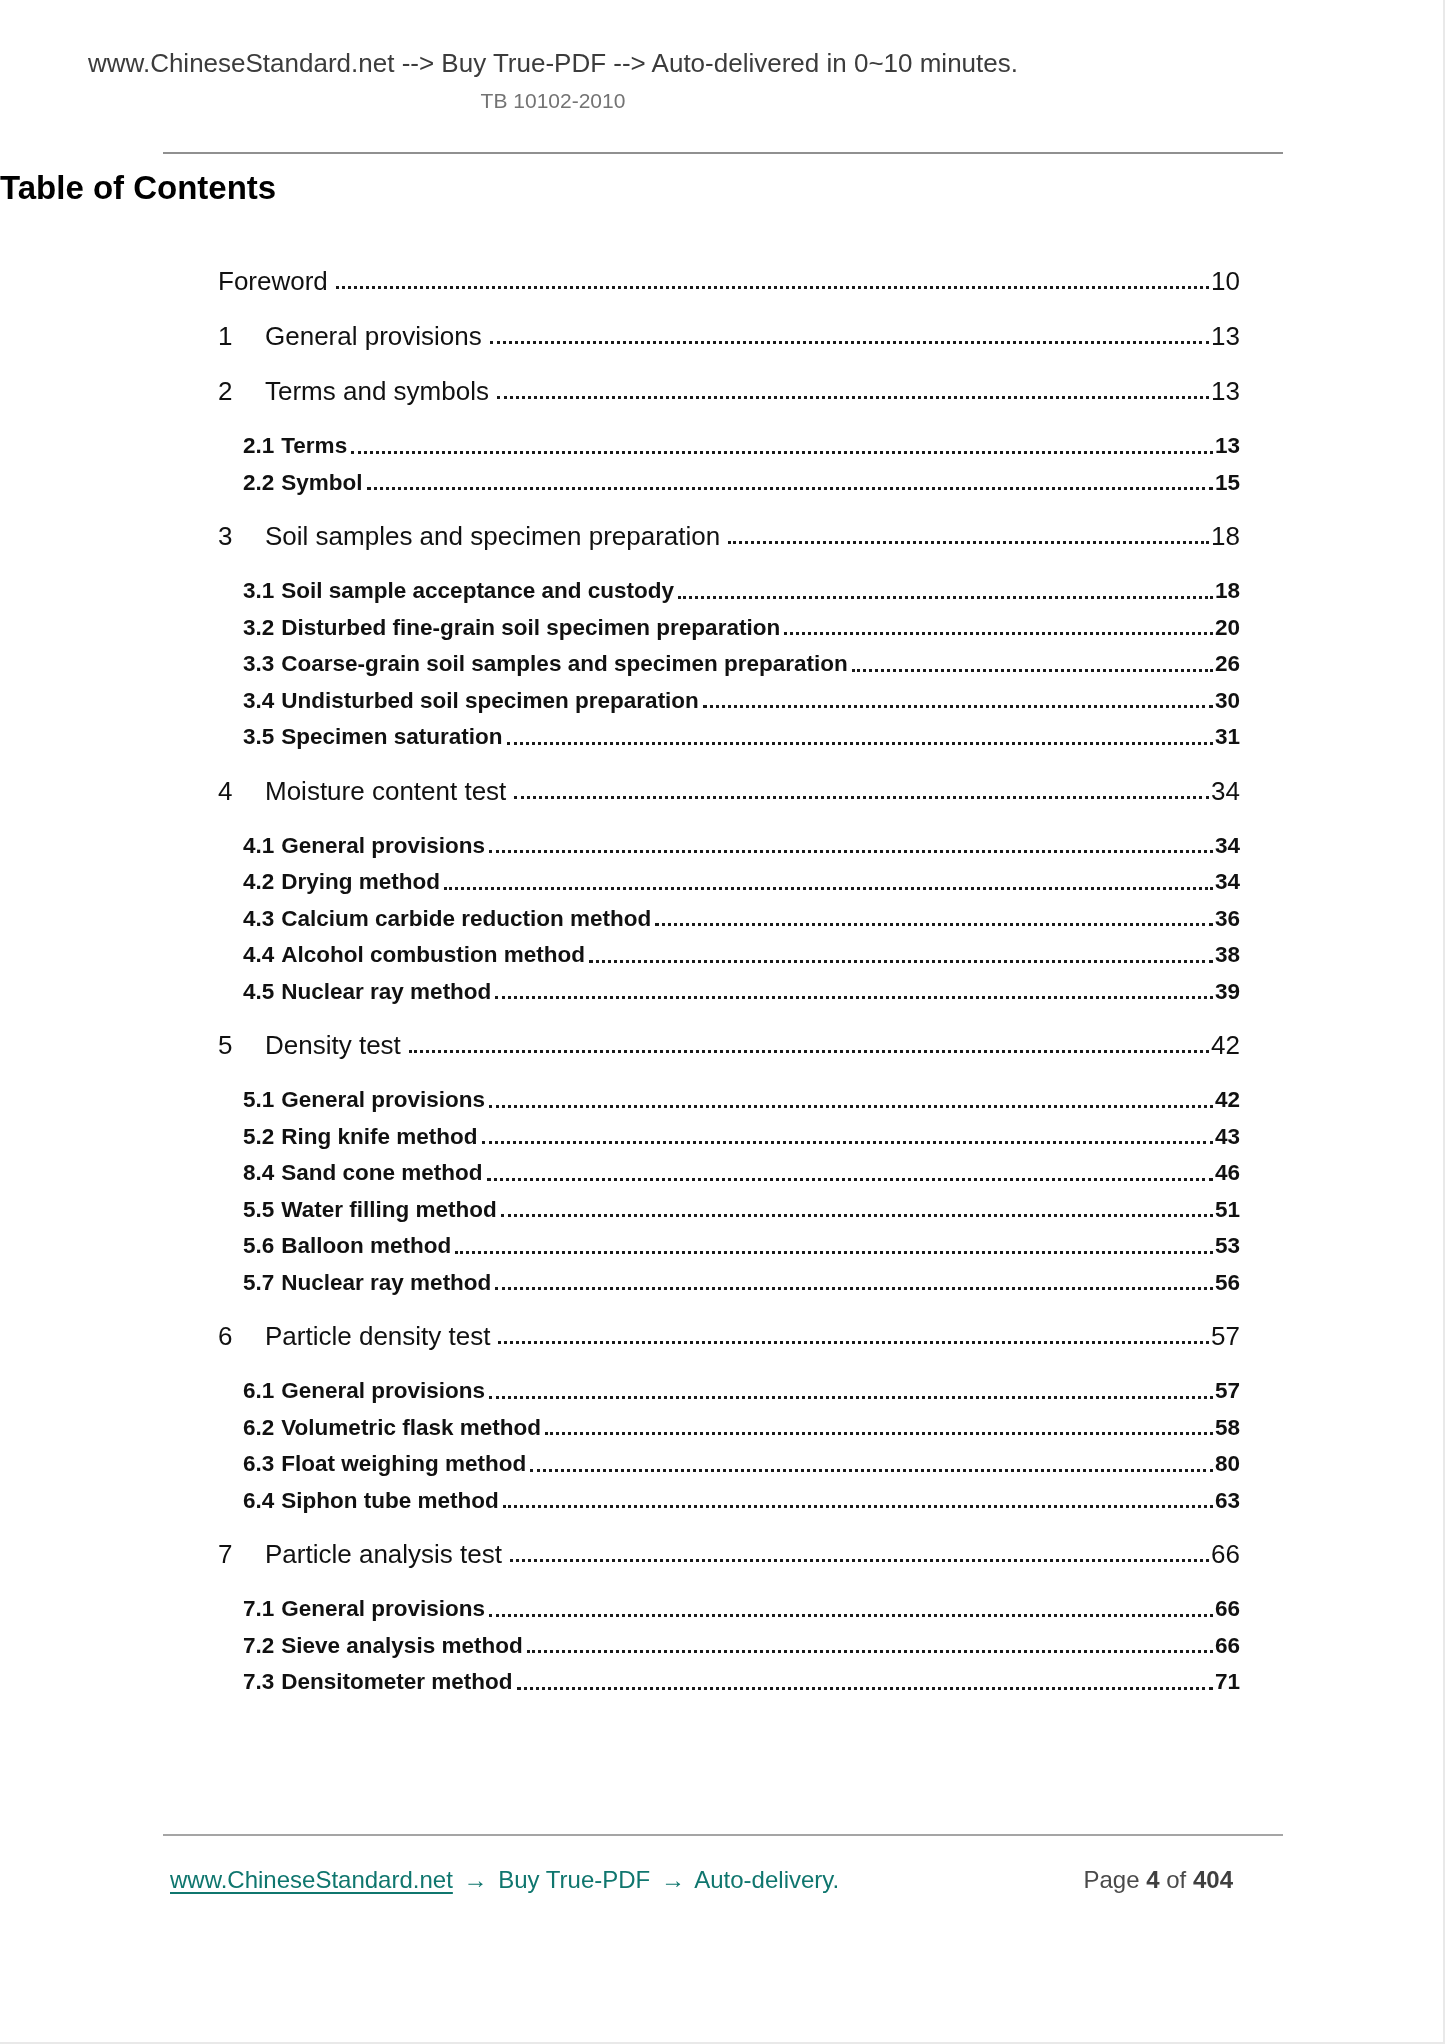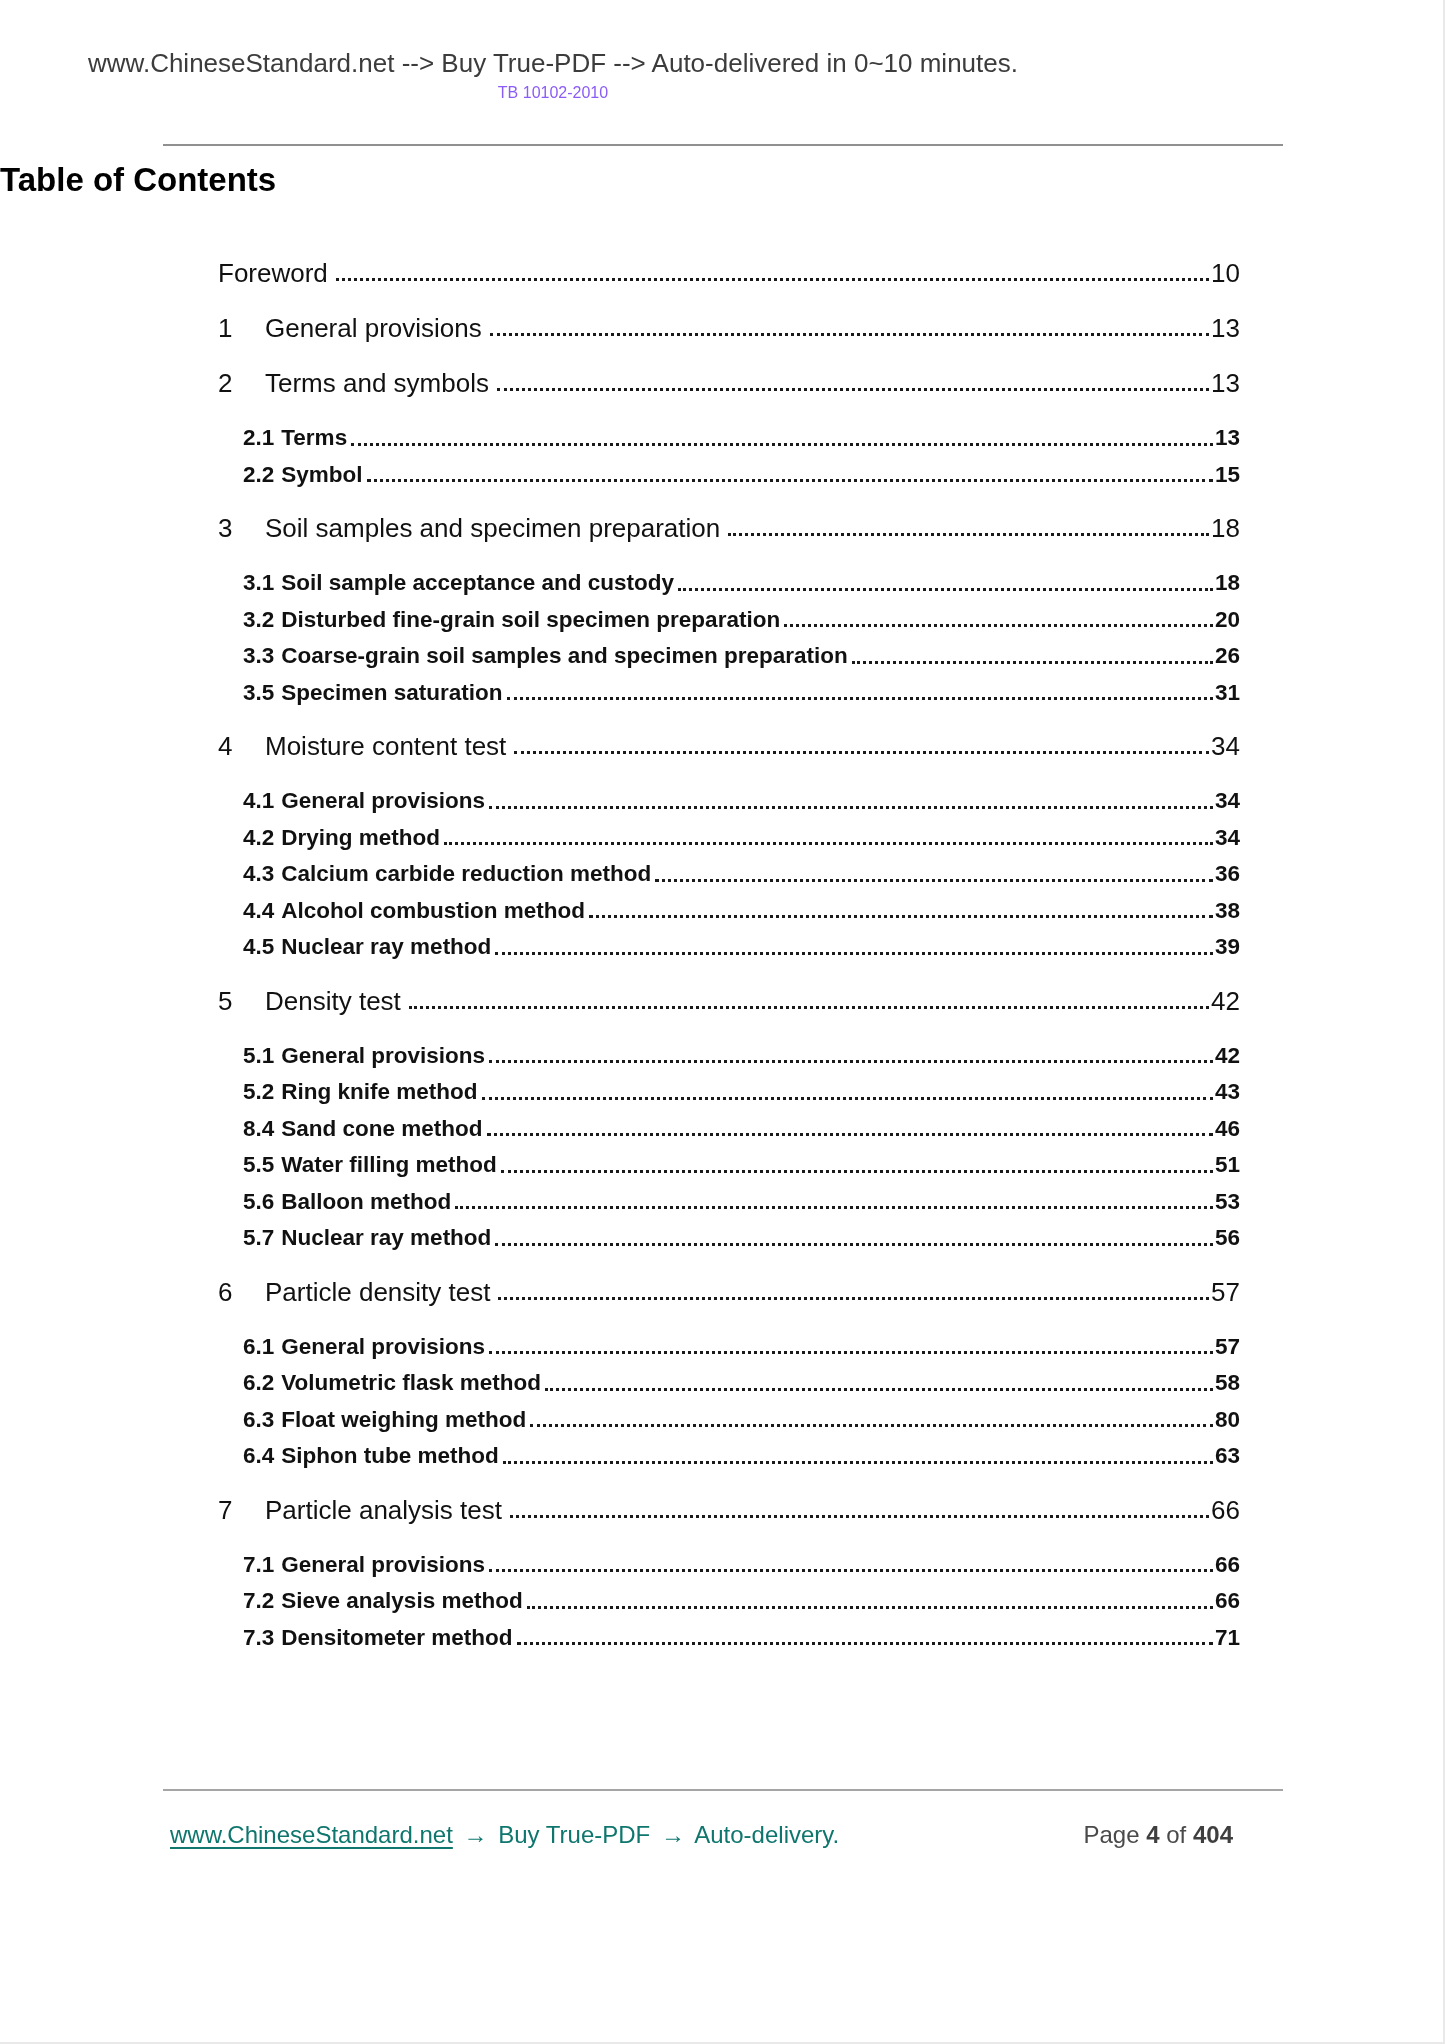--- a/index.html
+++ b/index.html
@@ -12,21 +12,21 @@
     overflow: hidden;
     border-right: 2px solid #e9e9e9;
     border-bottom: 2px solid #e9e9e9;
   }
 
   
   .header-block { width: 1106px; text-align: center; padding-top: 46px; }
   .promo {
     font-size: 26px; line-height: 34px; color: #3c3c3c; letter-spacing: 0px;
   }
-  .docnum { font-size: 16px; line-height: 26px; color: #8b5cf6; }
+  .docnum { font-size: 21px; line-height: 26px; color: #737373; margin-top: 8px; }
 
   .rule { border: none; height: 0; }
   .header-rule { border-top: 2px solid #909090; margin: 38px 160px 0 163px; }
 
   
   .title-wrap { width: 1106px; text-align: left; margin-top: 14px; }
   .title { font-size: 33px; line-height: 40px; font-weight: bold; color: #000; display: inline-block; }
 
   
   .toc { margin: 50px 0 0 218px; width: 1022px; }
@@ -118,20 +118,26 @@
       <span class="leader"></span>
       <span class="page">20</span>
     </div>
     <div class="row row-sub">
       <span class="num-sub">3.3</span>
       <span class="label">Coarse-grain soil samples and specimen preparation</span>
       <span class="leader"></span>
       <span class="page">26</span>
     </div>
     <div class="row row-sub">
+      <span class="num-sub">3.4</span>
+      <span class="label">Undisturbed soil specimen preparation</span>
+      <span class="leader"></span>
+      <span class="page">30</span>
+    </div>
+    <div class="row row-sub">
       <span class="num-sub">3.5</span>
       <span class="label">Specimen saturation</span>
       <span class="leader"></span>
       <span class="page">31</span>
     </div>
     <div class="row row-big">
       <span class="num-big">4</span>
       <span class="label">Moisture content test</span>
       <span class="leader"></span>
       <span class="page">34</span>

